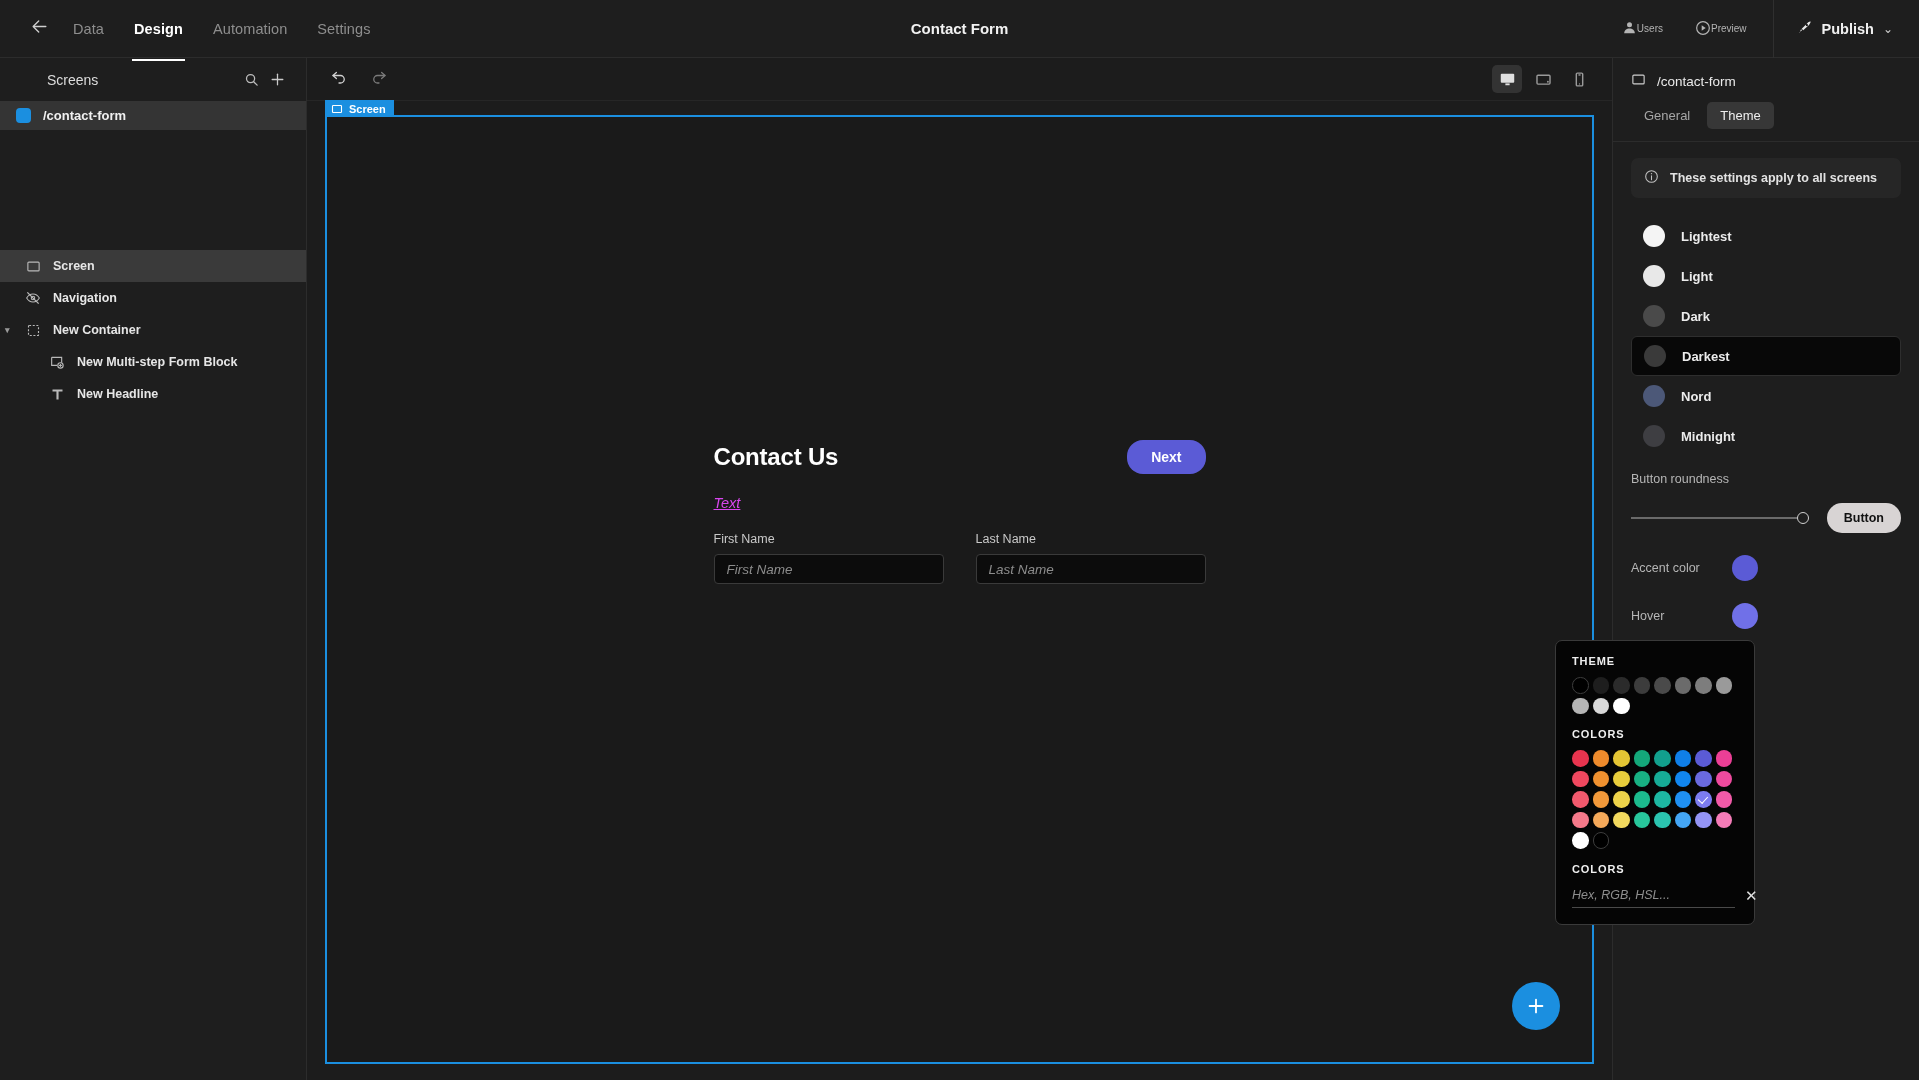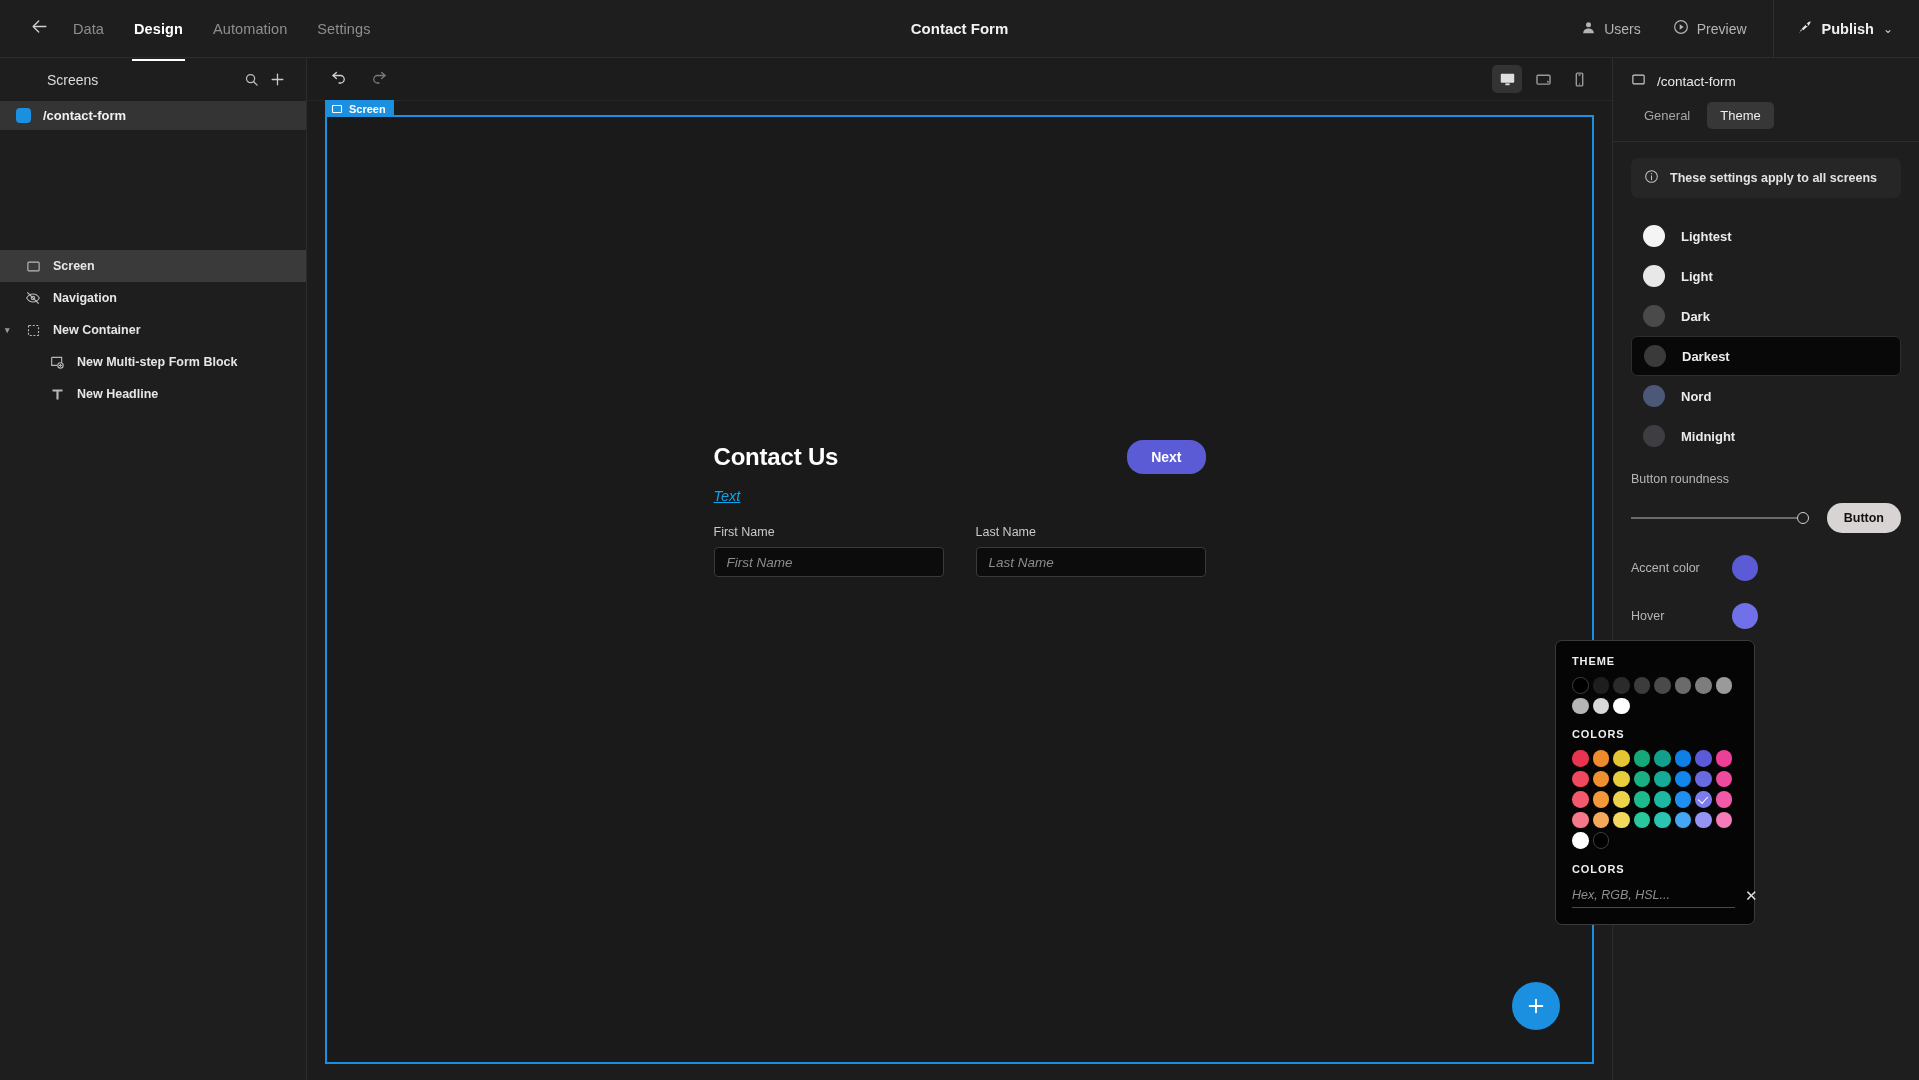--- a/index.html
+++ b/index.html
@@ -36,22 +36,22 @@
     height: 2px; background: #ffffff;
   }
   .topbar-title {
     position: absolute; left: 0; right: 0; text-align: center;
     font-size: 15px; font-weight: bold; color: #f2f2f2; pointer-events: none;
   }
   .topbar-right {
     margin-left: auto; display: flex; align-items: center; height: 100%;
   }
   .tb-item {
-    display: flex; align-items: center; gap: 8px; padding: 0 16px;
-    font-size: 14px; color: #b4b4b4; cursor: pointer; height: 100%;
+    display: flex; align-items: center; padding: 0 16px;
+    font-size: 10px; color: #b4b4b4; cursor: pointer; height: 100%;
   }
   .tb-sep { width: 1px; height: 58px; background: #2f2f2f; margin: 0 6px 0 10px; }
   .publish-group {
     display: flex; align-items: center; gap: 9px; padding: 0 26px 0 16px;
     font-size: 14.5px; color: #f0f0f0; font-weight: bold; cursor: pointer; height: 100%;
   }
   .chev { font-size: 12px; color: #cfcfcf; font-weight: normal; }
 
   
   .body { flex: 1; display: flex; min-height: 0; }
@@ -125,21 +125,21 @@
     position: absolute; left: 0; right: 0; top: 323px;
     display: flex; justify-content: center;
   }
   .form-inner { width: 492px; }
   .form-head { display: flex; align-items: center; justify-content: space-between; }
   .form-title { font-size: 24px; font-weight: bold; color: #ffffff; letter-spacing: -.2px; }
   .next-btn {
     background: #5b5bd6; color: #ffffff; font-size: 14px; font-weight: bold;
     padding: 9px 24px; border-radius: 16px; border: none; cursor: pointer;
   }
-  .form-sub { font-style: italic; font-size: 14.5px; color: #0ea5e9; margin-top: 14px; text-decoration: underline; }
+  .form-sub { font-style: italic; font-size: 14.5px; color: #d946ef; margin-top: 21px; text-decoration: underline; }
   .fields { display: flex; gap: 32px; margin-top: 21px; }
   .field { flex: 1; }
   .field-label { font-size: 12.5px; color: #c9c9c9; margin-bottom: 8px; }
   .field-input {
     width: 100%; height: 30px; background: #0c0c0c;
     border: 1px solid #3a3a3a; border-radius: 4px;
     color: #9a9a9a; font-size: 13.5px; font-style: italic;
     padding: 0 12px; font-family: "Liberation Sans", sans-serif;
   }
   .field-input::placeholder { color: #8c8c8c; font-style: italic; }

